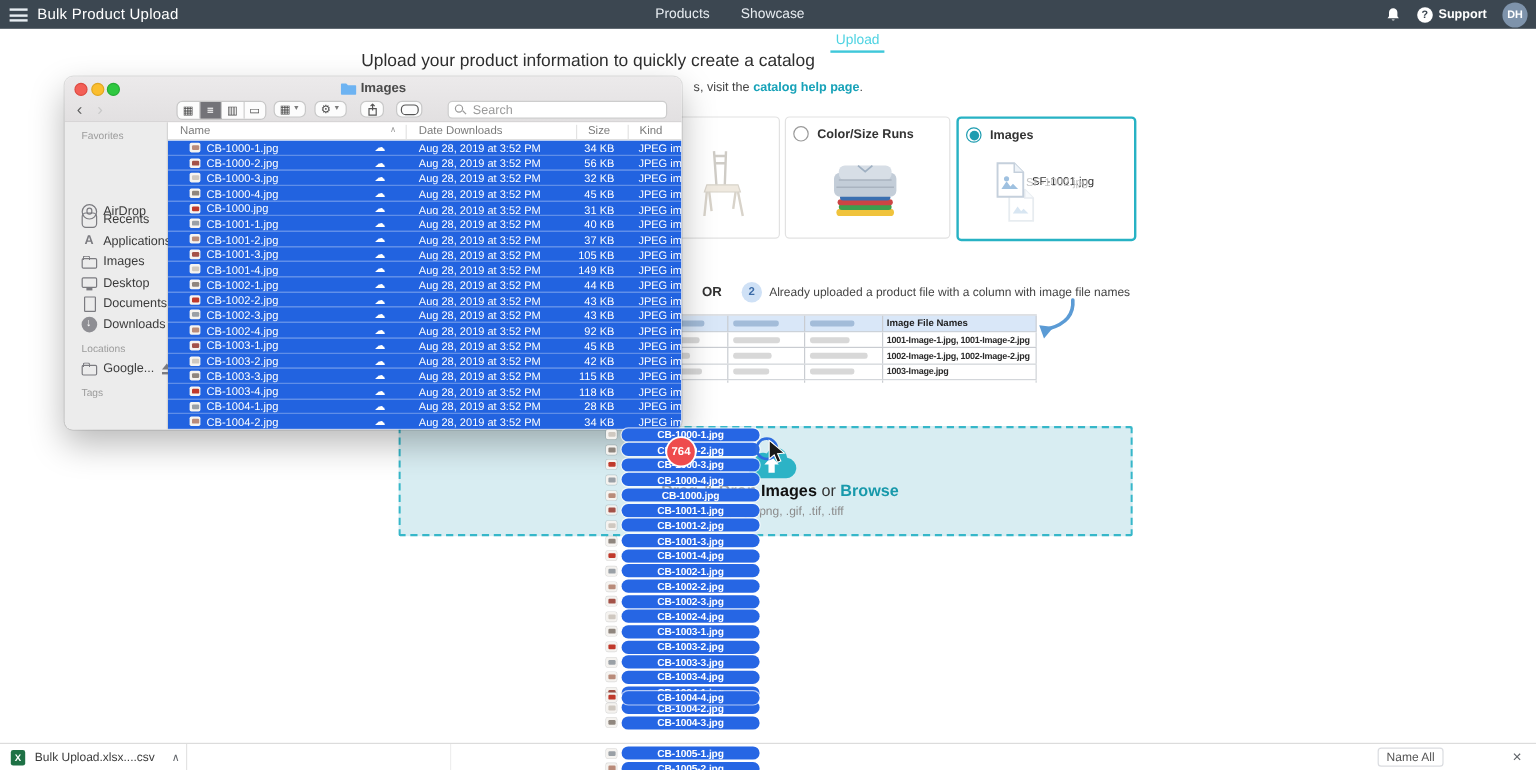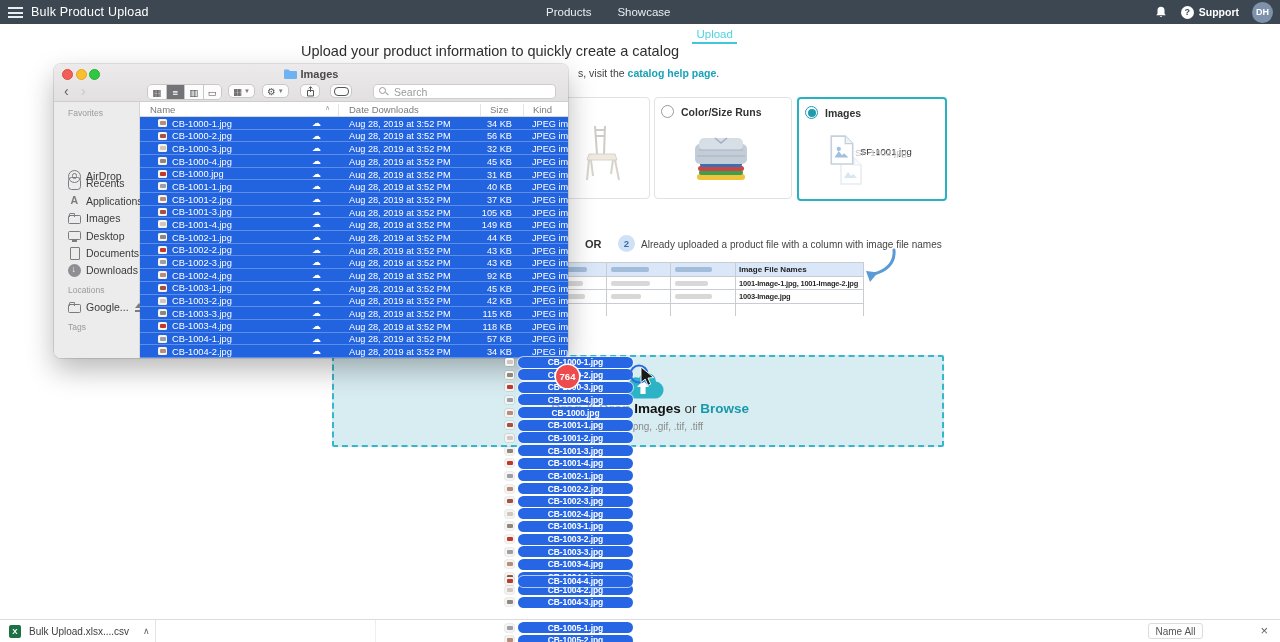--- a/index.html
+++ b/index.html
@@ -254,20 +254,32 @@
           <span class="xcell c1">
             <span class="xbar" style="width: 62%;"></span>
           </span>
           <span class="xcell c2">
             <span class="xbar" style="width: 52%;"></span>
           </span>
           <span class="xcell c3 xtext">1001-Image-1.jpg, 1001-Image-2.jpg</span>
         </div>
         <div class="xrow">
           <span class="xcell c0">
+            <span class="xbar" style="width: 42%;"></span>
+          </span>
+          <span class="xcell c1">
+            <span class="xbar" style="width: 50%;"></span>
+          </span>
+          <span class="xcell c2">
+            <span class="xbar" style="width: 75%;"></span>
+          </span>
+          <span class="xcell c3 xtext">1002-Image-1.jpg, 1002-Image-2.jpg</span>
+        </div>
+        <div class="xrow">
+          <span class="xcell c0">
             <span class="xbar" style="width: 58%;"></span>
           </span>
           <span class="xcell c1">
             <span class="xbar" style="width: 48%;"></span>
           </span>
           <span class="xcell c2">
             <span class="xbar" style="width: 58%;"></span>
           </span>
           <span class="xcell c3 xtext">1003-Image.jpg</span>
         </div>
@@ -519,21 +531,21 @@
           <span class="fcloud">☁</span>
           <span class="fdate">Aug 28, 2019 at 3:52 PM</span>
           <span class="fsize">118 KB</span>
           <span class="fkind">JPEG image</span>
         </div>
         <div class="frow" style="top: 215.56px;">
           <span class="fthumb" style="--tc: #9aa0a6;"></span>
           <span class="fname">CB-1004-1.jpg</span>
           <span class="fcloud">☁</span>
           <span class="fdate">Aug 28, 2019 at 3:52 PM</span>
-          <span class="fsize">57 KB</span>
+          <span class="fsize">28 KB</span>
           <span class="fkind">JPEG image</span>
         </div>
         <div class="frow" style="top: 228.24px;">
           <span class="fthumb" style="--tc: #b98b7a;"></span>
           <span class="fname">CB-1004-2.jpg</span>
           <span class="fcloud">☁</span>
           <span class="fdate">Aug 28, 2019 at 3:52 PM</span>
           <span class="fsize">34 KB</span>
           <span class="fkind">JPEG image</span>
         </div>

